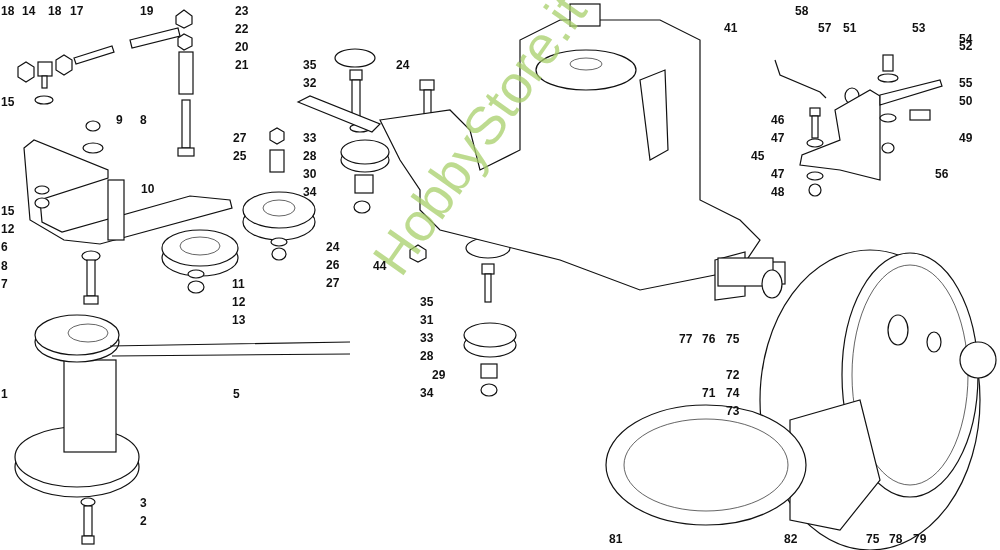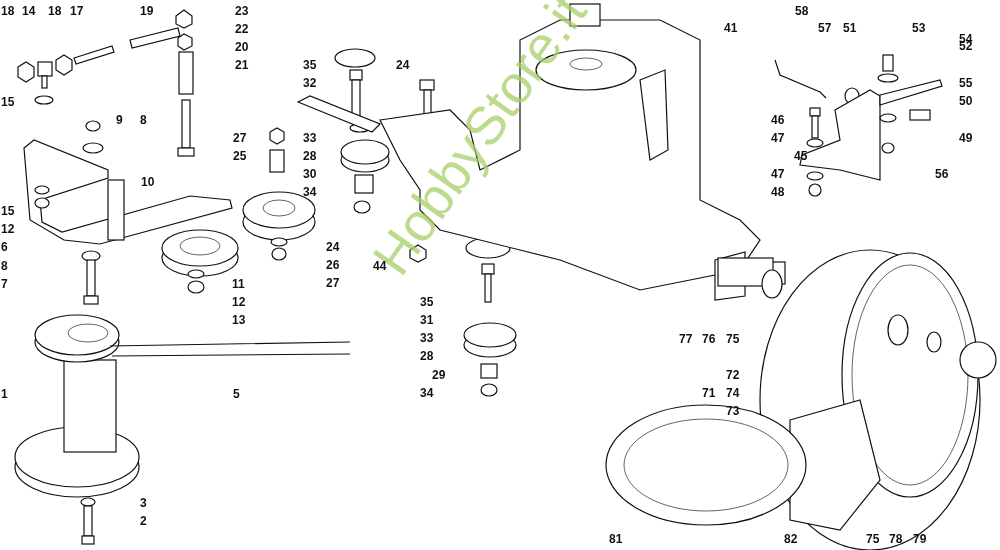--- a/index.html
+++ b/index.html
@@ -149,21 +149,21 @@
 <div class="lbl" style="left:48px;top:5px">18</div>
 <div class="lbl" style="left:70px;top:5px">17</div>
 <div class="lbl" style="left:140px;top:5px">19</div>
 <div class="lbl" style="left:235px;top:5px">23</div>
 <div class="lbl" style="left:235px;top:23px">22</div>
 <div class="lbl" style="left:235px;top:41px">20</div>
 <div class="lbl" style="left:235px;top:59px">21</div>
 <div class="lbl" style="left:1px;top:96px">15</div>
 <div class="lbl" style="left:116px;top:114px">9</div>
 <div class="lbl" style="left:140px;top:114px">8</div>
-<div class="lbl" style="left:141px;top:176px">10</div>
+<div class="lbl" style="left:141px;top:183px">10</div>
 <div class="lbl" style="left:1px;top:205px">15</div>
 <div class="lbl" style="left:1px;top:223px">12</div>
 <div class="lbl" style="left:1px;top:241px">6</div>
 <div class="lbl" style="left:1px;top:260px">8</div>
 <div class="lbl" style="left:1px;top:278px">7</div>
 <div class="lbl" style="left:232px;top:278px">11</div>
 <div class="lbl" style="left:232px;top:296px">12</div>
 <div class="lbl" style="left:232px;top:314px">13</div>
 <div class="lbl" style="left:1px;top:388px">1</div>
 <div class="lbl" style="left:233px;top:388px">5</div>
@@ -192,21 +192,21 @@
 <div class="lbl" style="left:795px;top:5px">58</div>
 <div class="lbl" style="left:818px;top:22px">57</div>
 <div class="lbl" style="left:843px;top:22px">51</div>
 <div class="lbl" style="left:912px;top:22px">53</div>
 <div class="lbl" style="left:959px;top:33px">54</div>
 <div class="lbl" style="left:959px;top:40px">52</div>
 <div class="lbl" style="left:959px;top:77px">55</div>
 <div class="lbl" style="left:959px;top:95px">50</div>
 <div class="lbl" style="left:771px;top:114px">46</div>
 <div class="lbl" style="left:771px;top:132px">47</div>
-<div class="lbl" style="left:794px;top:150px">45</div>
+<div class="lbl" style="left:751px;top:150px">45</div>
 <div class="lbl" style="left:959px;top:132px">49</div>
 <div class="lbl" style="left:771px;top:168px">47</div>
 <div class="lbl" style="left:935px;top:168px">56</div>
 <div class="lbl" style="left:771px;top:186px">48</div>
 <div class="lbl" style="left:679px;top:333px">77</div>
 <div class="lbl" style="left:702px;top:333px">76</div>
 <div class="lbl" style="left:726px;top:333px">75</div>
 <div class="lbl" style="left:726px;top:369px">72</div>
 <div class="lbl" style="left:702px;top:387px">71</div>
 <div class="lbl" style="left:726px;top:387px">74</div>

